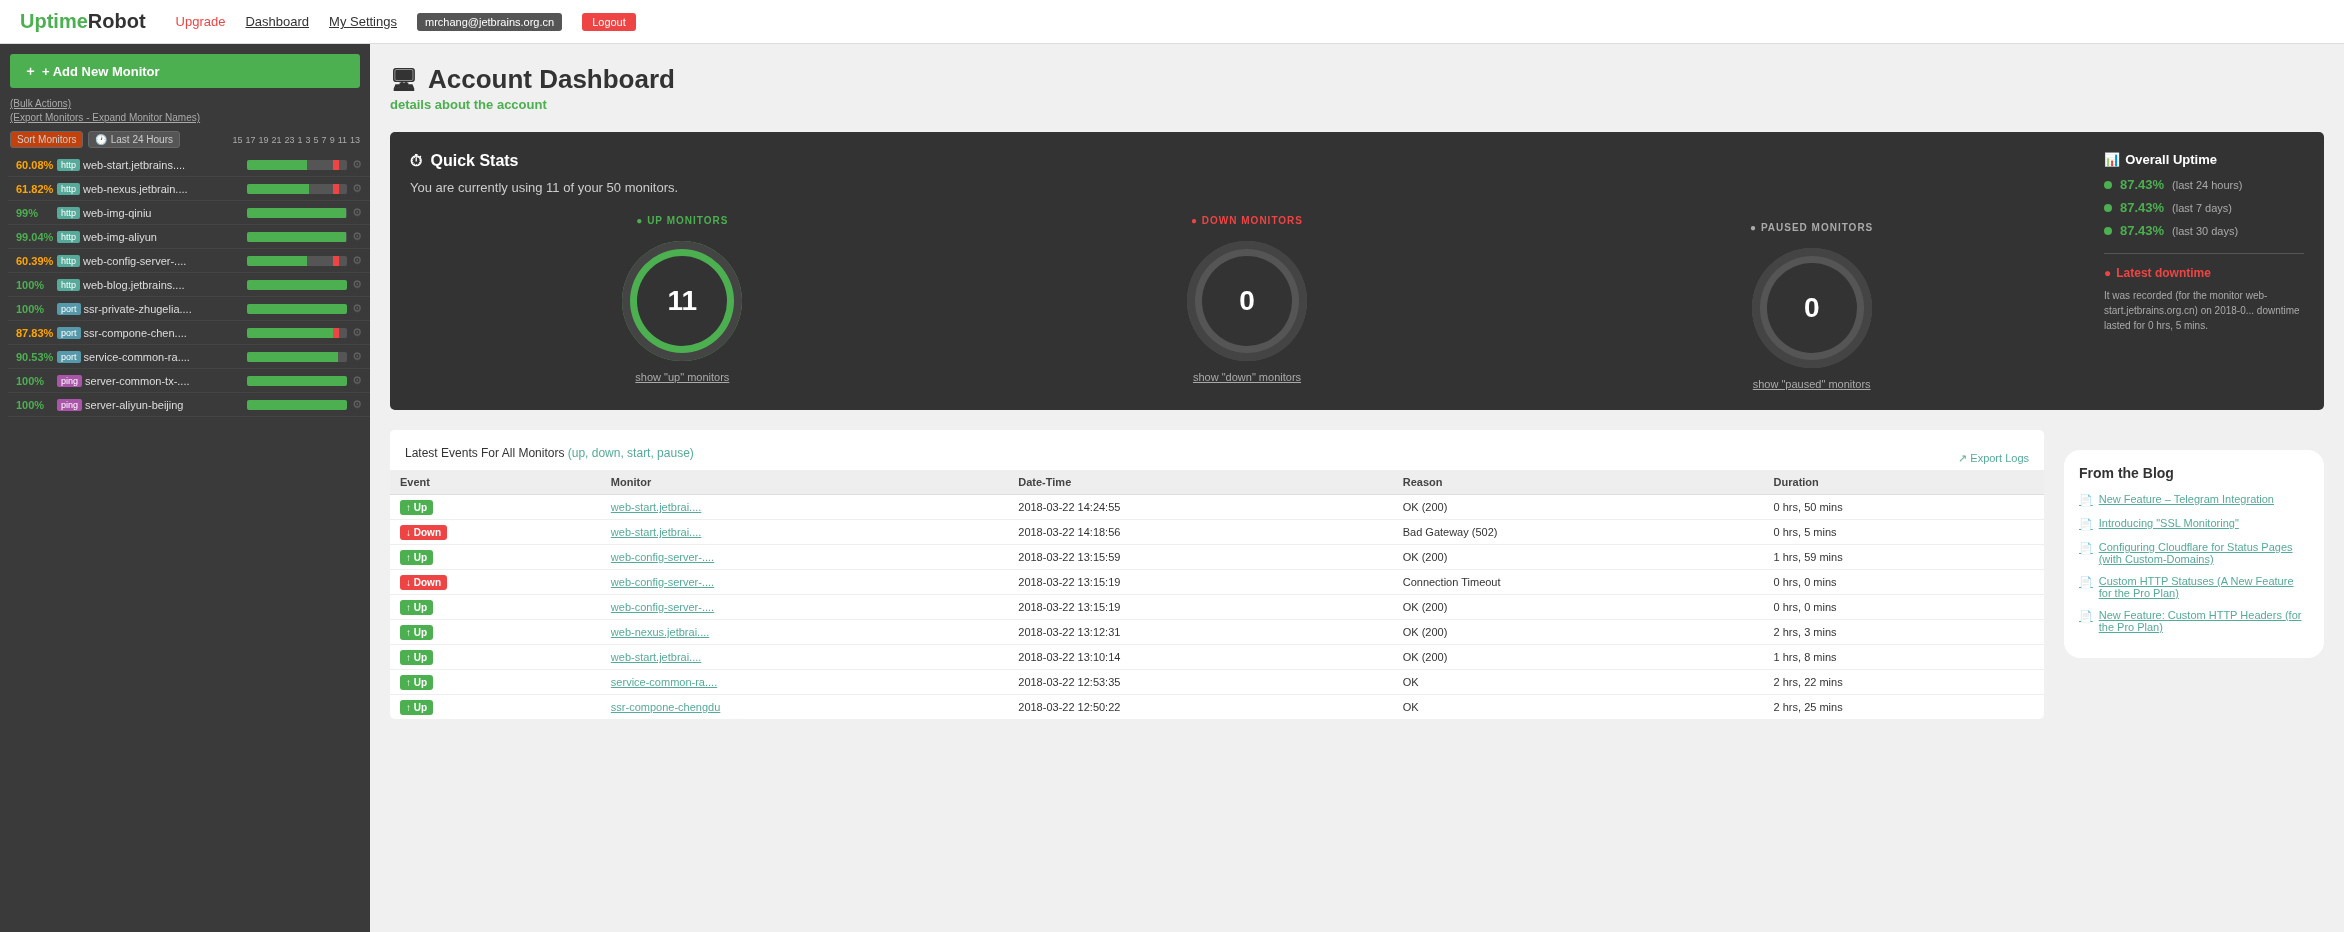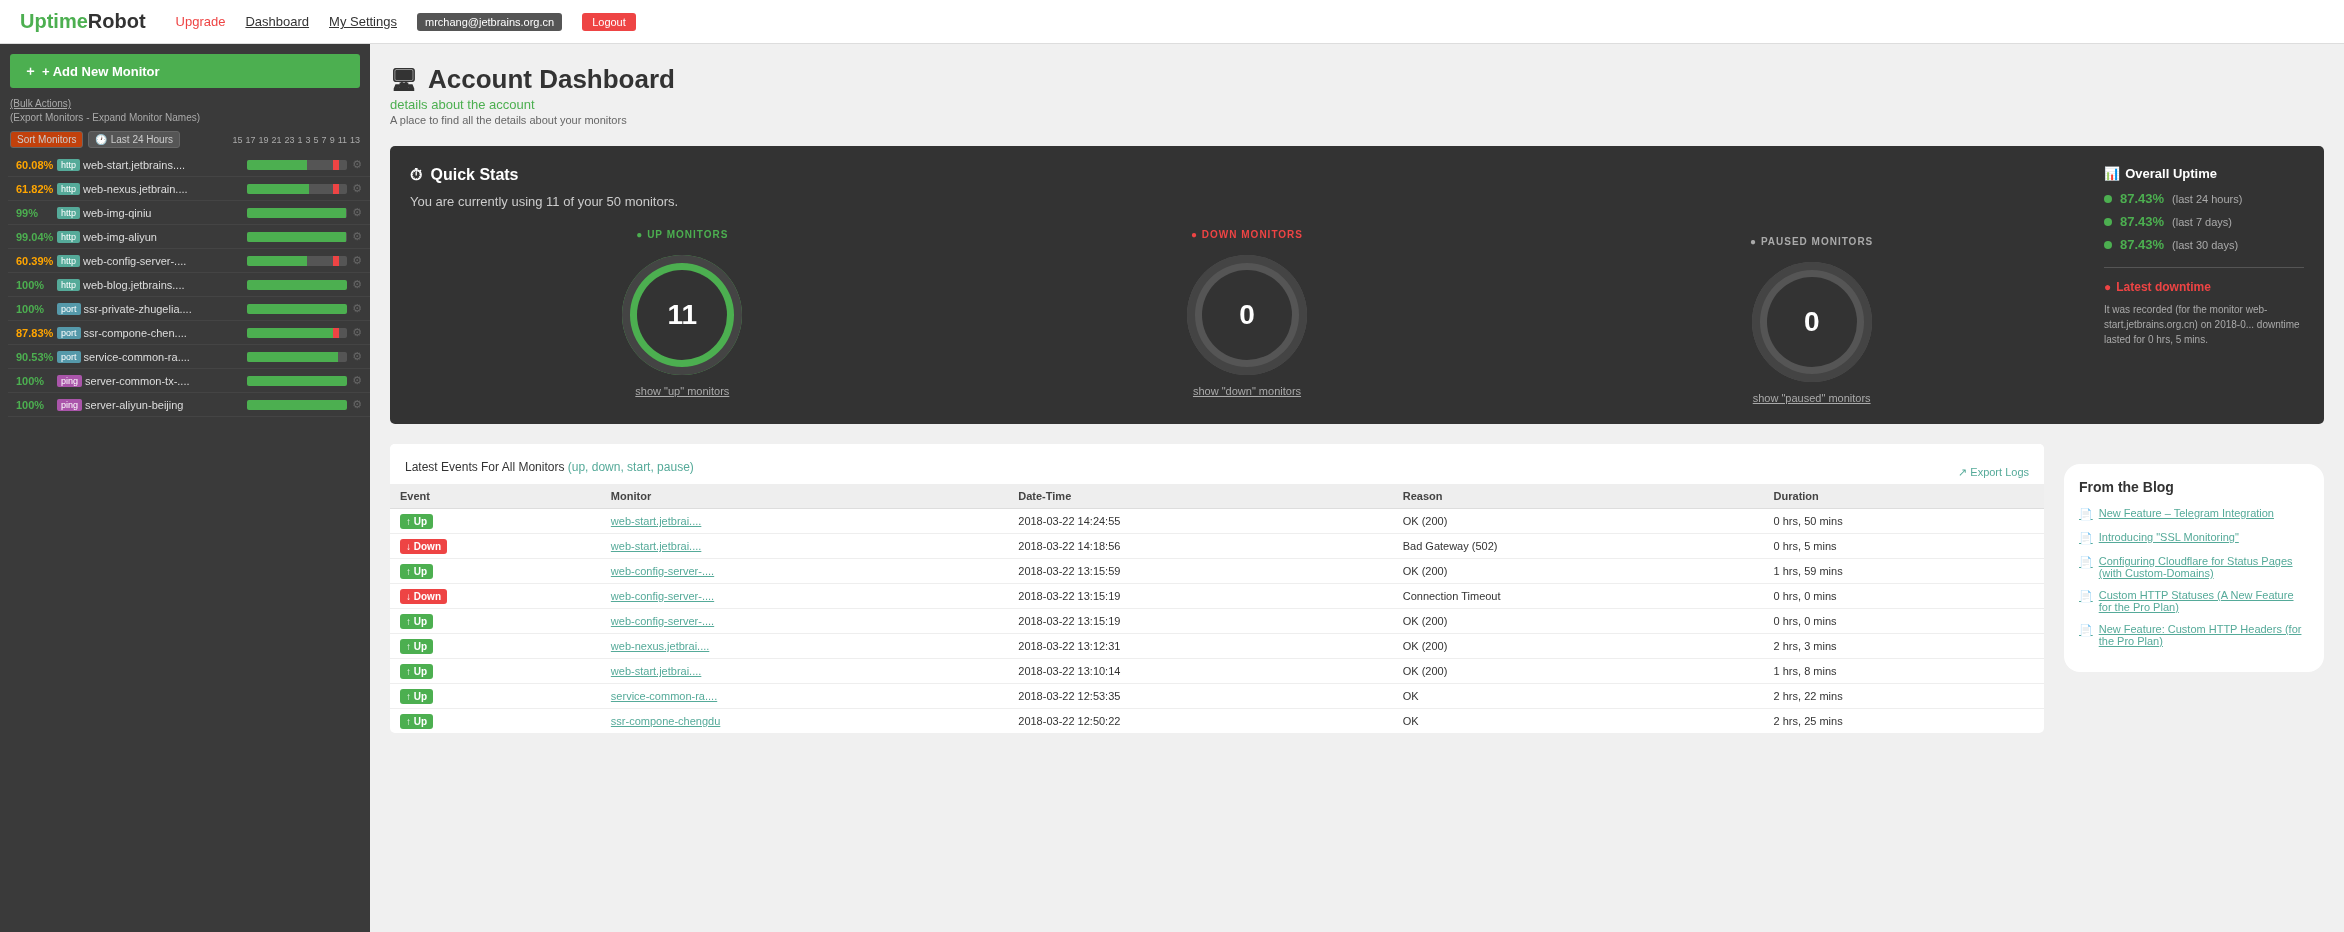--- a/index.html
+++ b/index.html
@@ -14,21 +14,21 @@
     .user-badge { background: #555; color: #fff; padding: 3px 8px; border-radius: 3px; font-size: 11px; }
     .logout-btn { background: #e44; color: #fff; padding: 3px 10px; border-radius: 3px; font-size: 11px; border: none; cursor: pointer; }
 
     
     .main-layout { display: flex; flex: 1; overflow: hidden; }
 
     
     .sidebar { width: 370px; background: #3a3a3a; display: flex; flex-direction: column; overflow: hidden; flex-shrink: 0; }
     .add-monitor-btn { background: #4caf50; color: #fff; border: none; padding: 8px 14px; margin: 10px; border-radius: 3px; cursor: pointer; font-size: 13px; font-weight: bold; display: flex; align-items: center; gap: 5px; }
     .sidebar-toolbar { display: flex; align-items: center; justify-content: space-between; padding: 0 10px 5px; font-size: 10px; color: #aaa; }
-    .sidebar-toolbar span { cursor: pointer; }
+    .sidebar-toolbar span { text-decoration: underline; cursor: pointer; }
     .bulk-actions { color: #aaa; font-size: 10px; padding: 0 10px 3px; text-decoration: underline; cursor: pointer; }
     .sort-row { display: flex; align-items: center; gap: 5px; padding: 3px 10px 5px; font-size: 10px; color: #aaa; }
     .sort-btn { background: #c2410c; color: #ccc; border: 1px solid #666; border-radius: 3px; padding: 2px 6px; font-size: 10px; cursor: pointer; }
     .time-btn { background: #555; color: #ccc; border: 1px solid #666; border-radius: 3px; padding: 2px 6px; font-size: 10px; cursor: pointer; }
     .time-ticks { display: flex; gap: 3px; font-size: 9px; color: #aaa; margin-left: auto; }
     .monitor-list { flex: 1; overflow-y: auto; margin-left: 8px; }
     .monitor-item { display: flex; align-items: center; padding: 5px 8px; border-bottom: 1px solid #444; cursor: pointer; }
     .monitor-pct { font-size: 11px; font-weight: bold; width: 38px; flex-shrink: 0; }
     .monitor-pct.good { color: #4caf50; }
     .monitor-pct.warn { color: #ffa500; }
@@ -42,21 +42,21 @@
     .monitor-bar-bad { position: absolute; right: 8px; top: 0; width: 6px; height: 100%; background: #e44; }
     .gear-icon { color: #666; font-size: 11px; flex-shrink: 0; cursor: pointer; }
 
     
     .content { flex: 1; overflow-y: auto; background: #f0f0f0; padding: 20px; }
 
     
     .page-header { margin-bottom: 20px; }
     .page-title { font-size: 26px; font-weight: bold; color: #333; display: flex; align-items: center; gap: 10px; }
     .page-title-icon { font-size: 22px; color: #333; }
-    .page-subtitle { color: #4caf50; font-size: 13px; font-weight: normal; margin-top: 2px; }
+    .page-subtitle { color: #4caf50; font-size: 13px; font-weight: bold; margin-top: 2px; }
     .page-desc { color: #666; font-size: 11px; margin-top: 2px; }
 
     
     .quick-stats { background: #333; border-radius: 5px; padding: 20px; margin-bottom: 20px; display: flex; gap: 20px; }
     .qs-left { flex: 1; }
     .qs-title { color: #fff; font-size: 16px; font-weight: bold; display: flex; align-items: center; gap: 8px; margin-bottom: 10px; }
     .qs-usage { color: #ccc; font-size: 13px; margin-bottom: 20px; }
     .qs-monitors { display: flex; gap: 20px; }
     .qs-monitor-box { flex: 1; text-align: center; }
     .qs-monitor-label { font-size: 10px; font-weight: bold; letter-spacing: 1px; margin-bottom: 15px; }
@@ -272,21 +272,20 @@
   </div>
 
   <div class="content">
 
     <div class="page-header">
       <div class="page-title">
         <span class="page-title-icon">🖥</span>
         <span>Account Dashboard</span>
       </div>
       <div class="page-subtitle">details about the account</div>
-      <div class="page-desc">A place to find all the details about your monitors</div>
     </div>
 
     <div class="quick-stats">
       <div class="qs-left">
         <div class="qs-title">
           <span>⏱</span>
           <span>Quick Stats</span>
         </div>
         <div class="qs-usage">You are currently using 11 of your 50 monitors.</div>
         <div class="qs-monitors">

